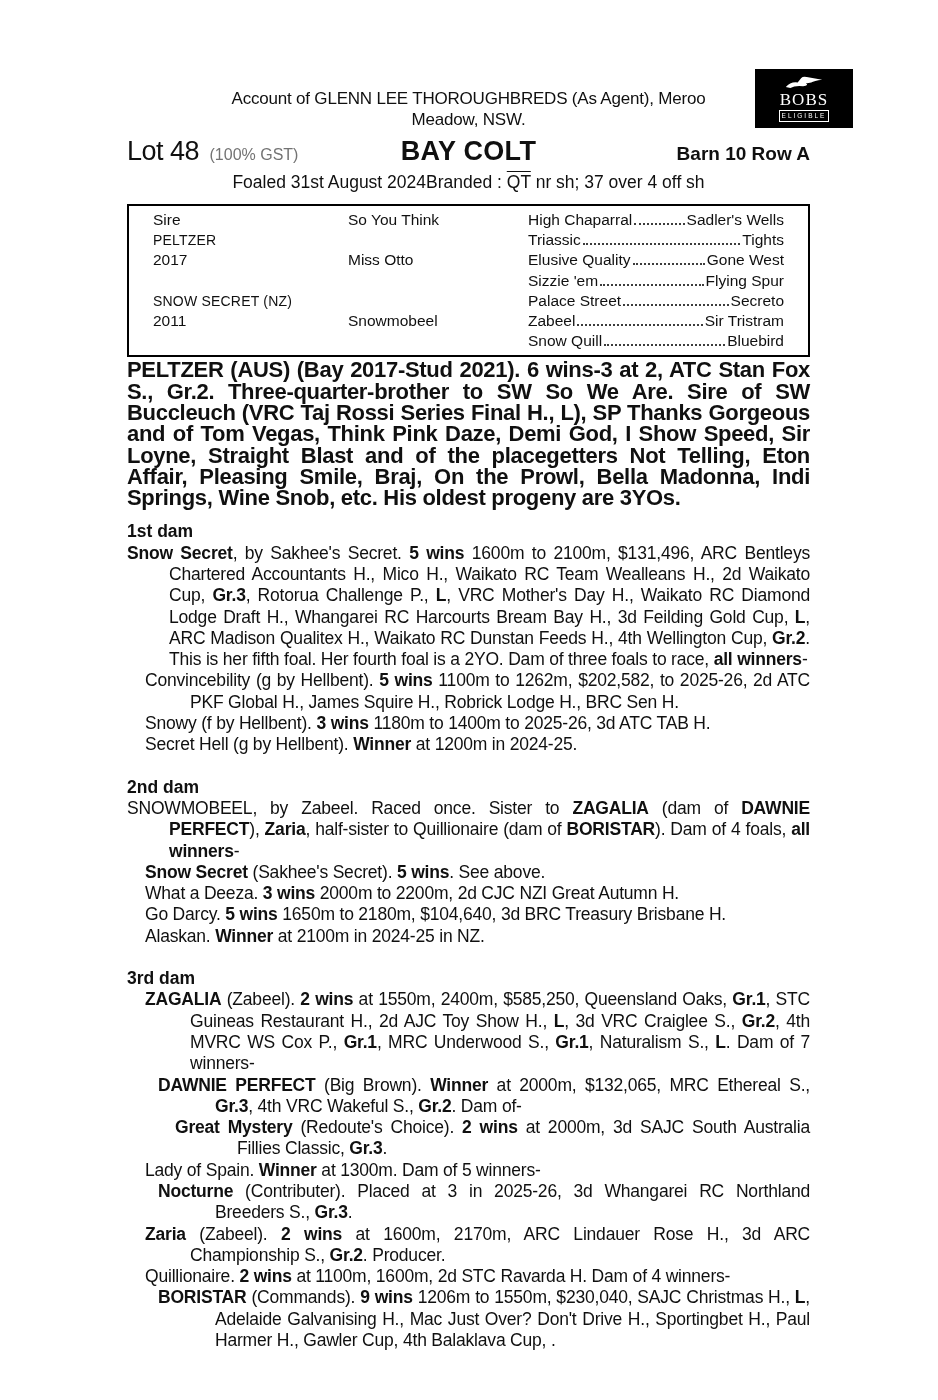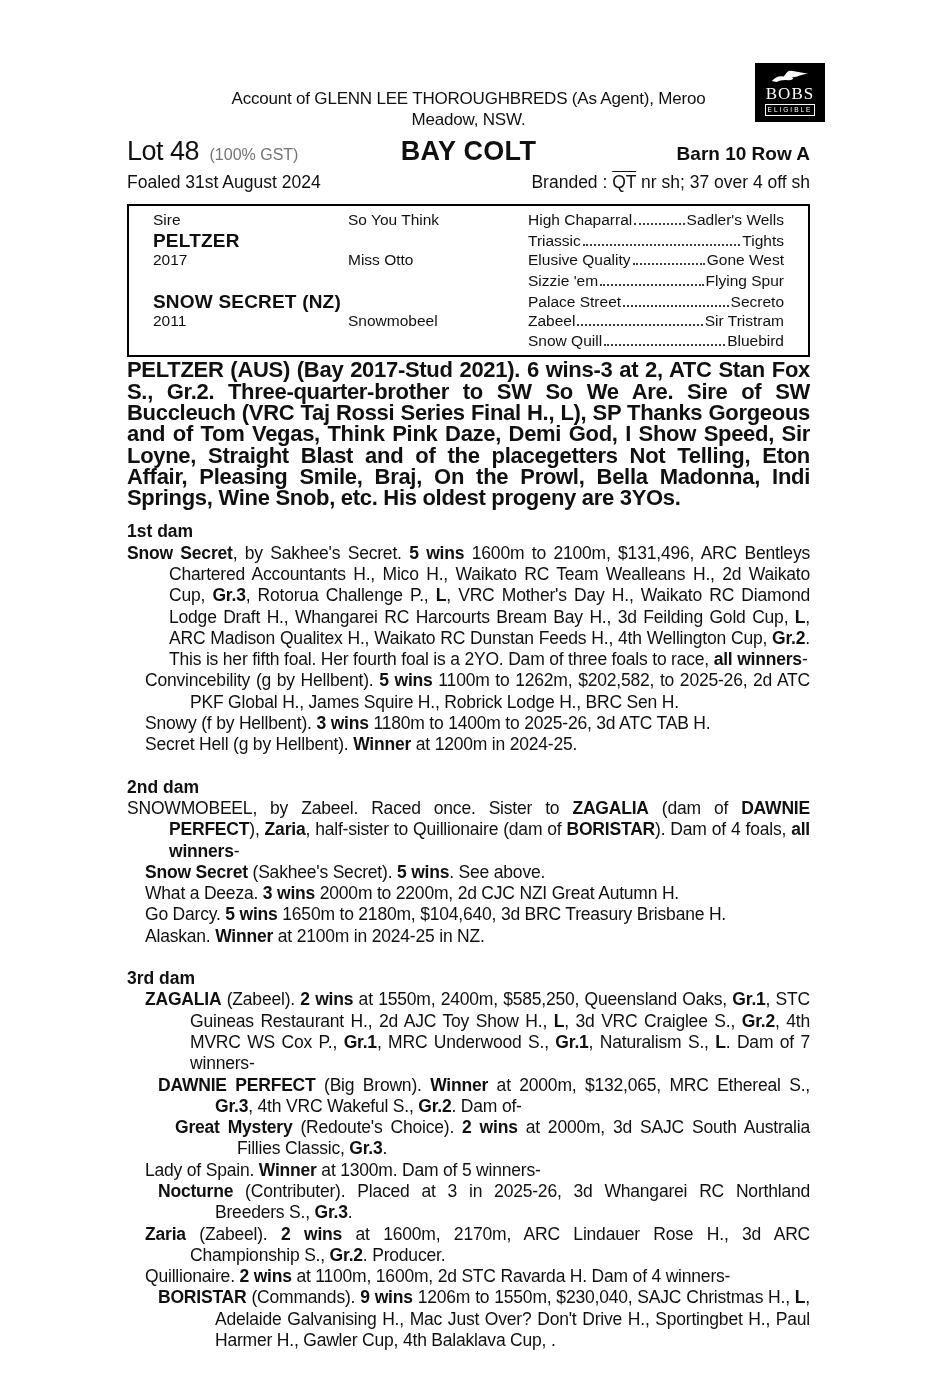--- a/index.html
+++ b/index.html
@@ -6,44 +6,44 @@
   html,body { margin:0; padding:0; background:#fff; }
   .page {
     position:relative; width:938px; height:1400px; background:#fff;
     font-family:"Liberation Sans","DejaVu Sans",sans-serif; color:#101010;
     overflow:hidden;
   }
   .content { position:absolute; left:127px; top:0; width:683px; }
 
   
   .logo {
-    position:absolute; left:755px; top:63px; width:70px; height:59px;
+    position:absolute; left:755px; top:69px; width:98px; height:59px;
     background:#000; color:#fff; display:flex; flex-direction:column;
     align-items:center; justify-content:center;
   }
   .logo-horse svg { width:40px; height:15px; display:block; }
   .logo-bobs { font-family:"Liberation Serif","DejaVu Serif",serif; font-size:17px; line-height:1; letter-spacing:1px; margin-top:1px; }
   .logo-sub { font-size:6.5px; letter-spacing:2px; border:1px solid #fff; padding:0 2px; line-height:1.4; margin-top:2px; }
 
   .account { margin-top:88px; text-align:center; font-weight:normal; font-size:17px; line-height:21px; letter-spacing:-0.2px; }
 
   .lot-row { display:grid; grid-template-columns:1fr auto 1fr; align-items:baseline; margin-top:6px; }
   .lot-left { justify-self:start; white-space:nowrap; }
   .lot-num { font-weight:400; font-size:27px; letter-spacing:-0.5px; }
   .gst { font-size:16px; margin-left:6px; color:#737373; }
   .colt-title { font-weight:800; font-size:27px; letter-spacing:0.3px; }
   .barn { justify-self:end; font-weight:800; font-size:19px; white-space:nowrap; }
 
-  .foal-row { display:flex; justify-content:space-between; font-size:17.5px; margin-top:5px; }
+  .foal-row { display:flex; justify-content:center; font-size:17.5px; margin-top:5px; }
   .brand-mark { text-decoration:overline; }
 
   
   .ped-table { margin-top:11px; border:2px solid #000; padding:4px 16px; }
   .ped-row { display:grid; grid-template-columns:195px 180px 1fr; padding:0 8px; height:20.2px; align-items:center; font-size:15.5px; }
-  .ped-c1-bold { font-weight:700; font-size:19px; letter-spacing:0.2px; }
+  .ped-c1-bold { font-weight:400; font-size:14px; letter-spacing:0.2px; }
   .ped-c3 { display:flex; align-items:baseline; min-width:0; }
   .leader { flex:1; border-bottom:2px dotted #3c3c3c; margin:0 2px 4px 2px; min-width:8px; }
 
   .sire-para { margin-top:2px; font-weight:bold; font-size:22px; line-height:21.3px; text-align:justify; letter-spacing:-0.3px; }
 
   .section { margin-top:21px; }
   #sections > .section:first-child { margin-top:13px; }
   .sec-head { font-weight:800; font-size:17.5px; line-height:21.3px; }
   .para { font-size:17.5px; line-height:21.3px; text-align:justify; letter-spacing:-0.2px; }
   .para b { font-weight:bold; }

